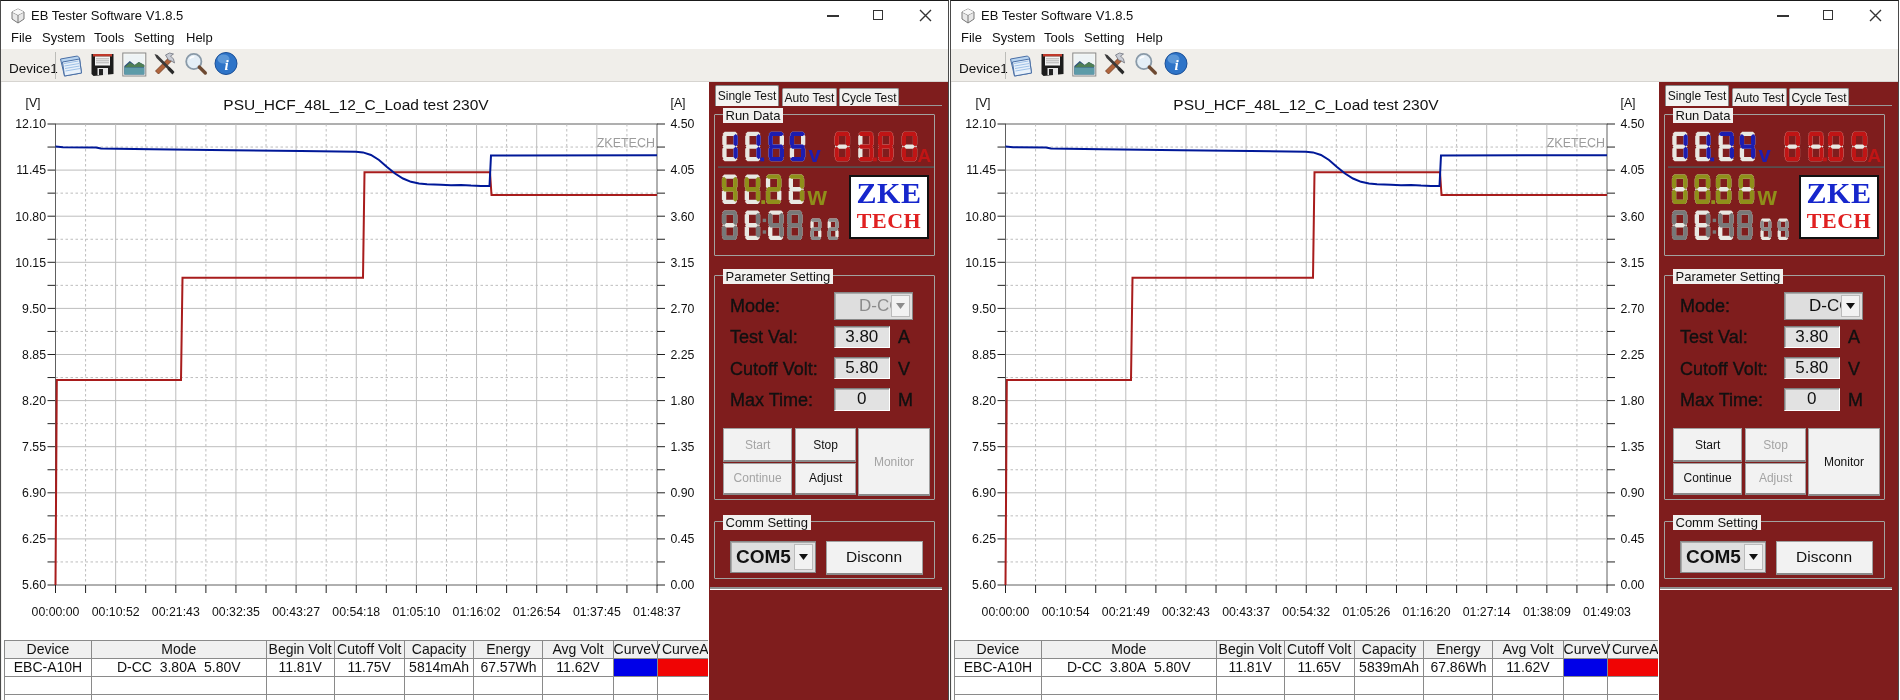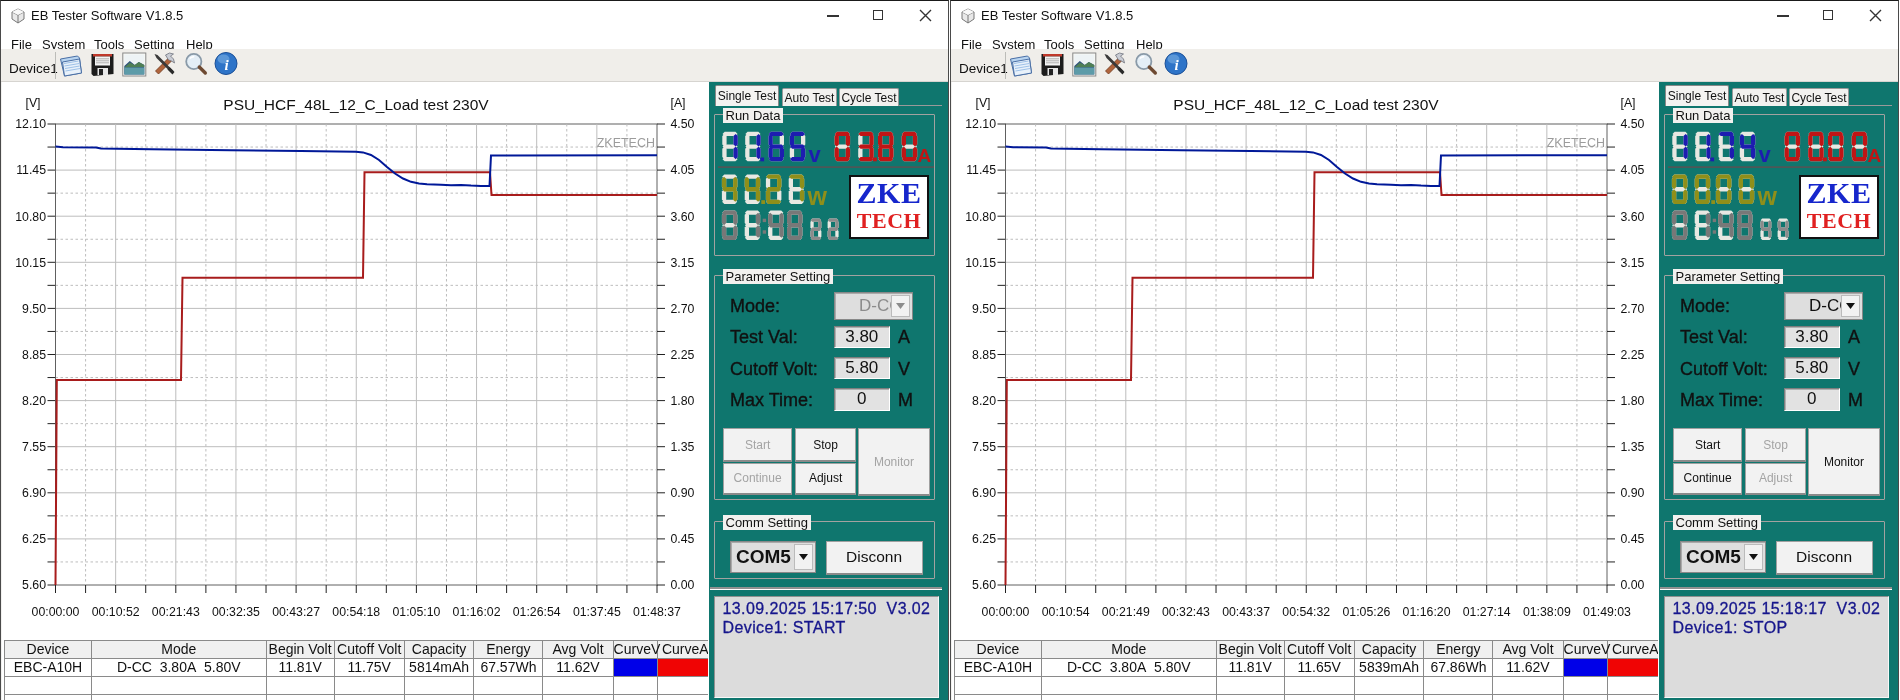--- a/index.html
+++ b/index.html
@@ -1,27 +1,27 @@
 <!DOCTYPE html>
 <html><head><meta charset="utf-8"><style>
 *{margin:0;padding:0;box-sizing:border-box}
 html,body{width:1900px;height:700px;overflow:hidden;background:#fff;font-family:'Liberation Sans',sans-serif;-webkit-font-smoothing:antialiased}
 .win{position:absolute;top:0;width:949px;height:700px;background:#f2f1ef;border:1px solid #4a4a4a;border-top-color:#1a1a1a;border-bottom:none;overflow:hidden}
 .titlebar{position:absolute;left:0;top:0;width:100%;height:29px;background:#fff}
 .wtitle{position:absolute;left:30px;top:7px;font-size:13px;color:#111}
 .wbtn{position:absolute;display:block}
 .menubar{position:absolute;left:0;top:29px;width:100%;height:19px;background:#fff}
-.menubar span{position:absolute;top:7px;font-size:13px;color:#111}
+.menubar span{position:absolute;top:0;font-size:13px;color:#111}
 .toolbar{position:absolute;left:0;top:48px;width:100%;height:33px;background:#f0eeea;border-bottom:1px solid #d6d4d0}
 .dev1{position:absolute;left:8px;top:12px;font-size:13.5px;color:#111}
 .tablewrap{position:absolute;left:3px;top:639px;width:704px;height:61px;overflow:hidden;background:#fff}
 .tbl{border-collapse:collapse;table-layout:fixed;width:710px}
 .tbl th{border:1px solid #8a8a8a;background:#f0f0f0;font-weight:normal;font-size:14px;height:17px;line-height:17px;padding:0;text-align:center;color:#111}
 .tbl td{border:1px solid #8a8a8a;background:#fff;font-size:14px;height:17px;line-height:17px;padding:0;text-align:center;color:#111;overflow:hidden;white-space:nowrap}
-.panel{position:absolute;left:708px;top:81px;width:240px;height:619px;background:#0f766e}
+.panel{position:absolute;left:708px;top:81px;width:240px;height:619px;background:#7f1d1d}
 .tab{position:absolute;border:1px solid #999;border-bottom:none;border-radius:2px 2px 0 0;font-size:12px;text-align:center;color:#111;background:#f2f1ef}
 .tabsel{background:#f4f3f1;border-color:#888}
 .grp{position:absolute;border:1px solid #a2a2a0;border-radius:1px}
 .grplab{position:absolute;left:8px;top:-7px;font-size:13px;background:#f2f1ef;padding:0 3px;color:#111}
 .plab{position:absolute;font-size:18px;color:#111;-webkit-text-stroke:0.35px}
 .combo{position:absolute;background:#dedede;border:1px solid #888;box-shadow:inset 1px 1px 0 #aaa}
 .combotxt{position:absolute;left:24px;top:3px;font-size:17px}
 .combobtn{position:absolute;right:2px;top:2px;width:19px;background:#f2f2f2;border:1px solid #bbb;text-align:center;display:flex;align-items:center;justify-content:center}
 .inp{position:absolute;background:#e2e2e2;border:1px solid #7e7e7e;border-bottom-color:#fff;border-right-color:#fff;box-shadow:inset 1px 1px 0 #b0b0b0;font-size:17px;text-align:center;line-height:20.5px;color:#111}
 .btn{position:absolute;background:#f2f2f2;border:1px solid #a0a0a0;border-bottom:2px solid #8a8a8a;font-size:12px;display:flex;align-items:center;justify-content:center}
@@ -559,24 +559,20 @@
       <span style="position:absolute;left:5px;top:4px;font-size:19px;font-weight:bold;color:#111">COM5</span>
       <span class="combobtn" style="height:26px">
         <svg width="9" height="6">
           <path d="M0,0 L9,0 L4.5,6 Z" fill="#111"></path>
         </svg>
       </span>
     </div>
     <div class="btn" style="left:824.5px;top:539.5px;width:97px;height:34.5px;color:#111;font-size:15.5px">Disconn</div>
     <div style="position:absolute;left:709px;top:586px;width:232px;height:1.5px;background:#909090"></div>
     <div style="position:absolute;left:709px;top:587.5px;width:232px;height:1px;background:#fff"></div>
-    <div class="status">
-      <div>13.09.2025 15:17:50&nbsp;&nbsp;V3.02</div>
-      <div>Device1: START</div>
-    </div>
   </div>
 <div class="win" style="left:950px">
     <div class="titlebar">
       <svg width="16" height="16" style="position:absolute;left:9px;top:7px">
         <path d="M8,1 L14,4 L14,11 L8,15 L2,11 L2,4 Z" fill="#e8e8e8" stroke="#777" stroke-width="1"></path>
         <path d="M2,4 L8,7 L14,4" fill="none" stroke="#777" stroke-width="1"></path>
         <path d="M8,7 L8,15" stroke="#777" stroke-width="1"></path>
         <path d="M2,4 L8,1 L14,4 L8,7 Z" fill="#f8f8f8"></path>
       </svg>
       <span class="wtitle">EB Tester Software V1.8.5</span>
@@ -1104,16 +1100,12 @@
       <span style="position:absolute;left:5px;top:4px;font-size:19px;font-weight:bold;color:#111">COM5</span>
       <span class="combobtn" style="height:26px">
         <svg width="9" height="6">
           <path d="M0,0 L9,0 L4.5,6 Z" fill="#111"></path>
         </svg>
       </span>
     </div>
     <div class="btn" style="left:824.5px;top:539.5px;width:97px;height:34.5px;color:#111;font-size:15.5px">Disconn</div>
     <div style="position:absolute;left:709px;top:586px;width:232px;height:1.5px;background:#909090"></div>
     <div style="position:absolute;left:709px;top:587.5px;width:232px;height:1px;background:#fff"></div>
-    <div class="status">
-      <div>13.09.2025 15:18:17&nbsp;&nbsp;V3.02</div>
-      <div>Device1: STOP</div>
-    </div>
   </div>
 </body></html>

